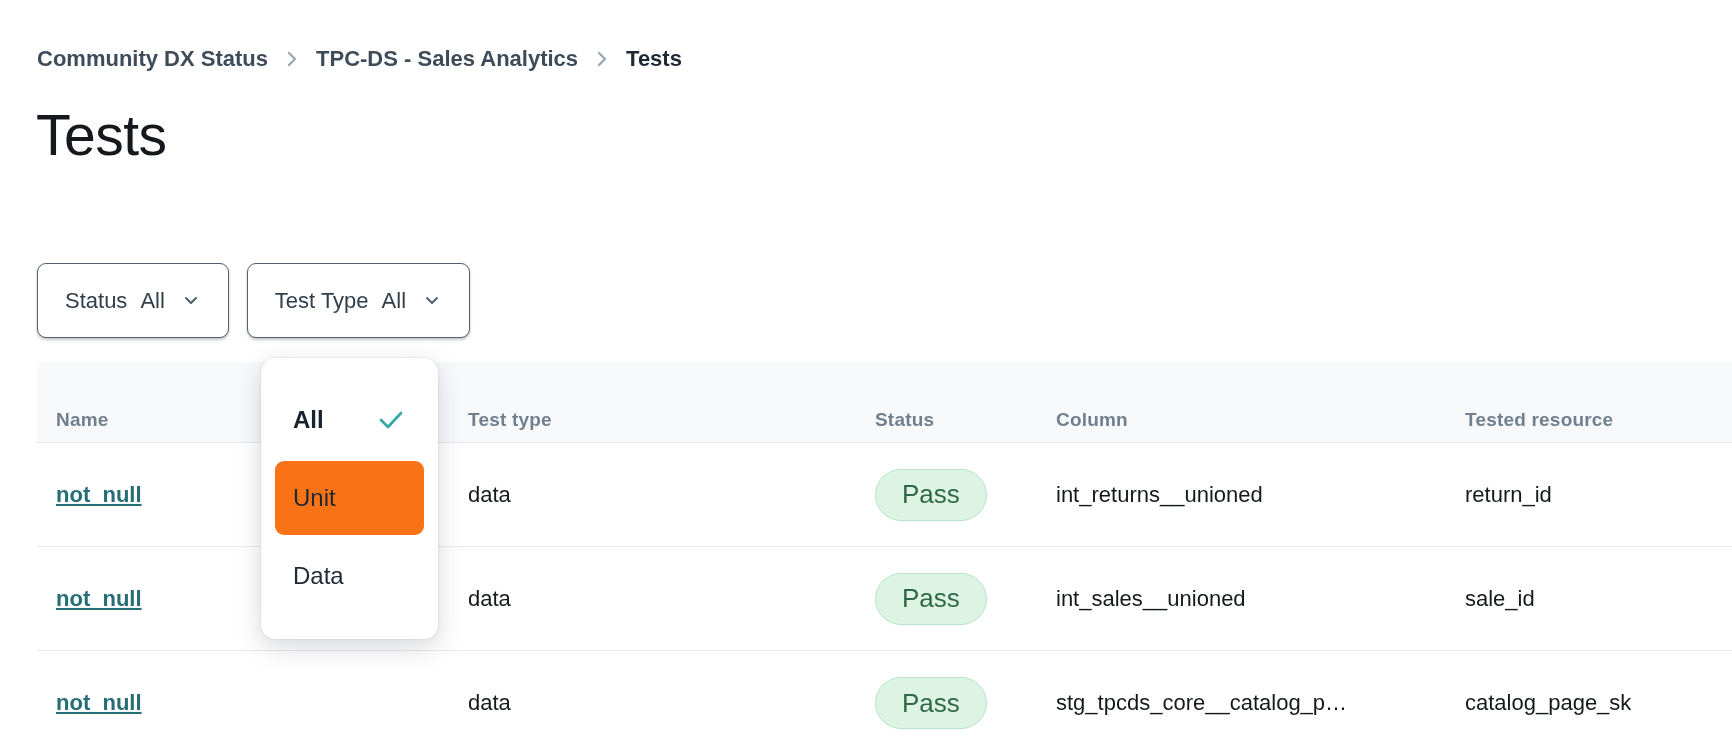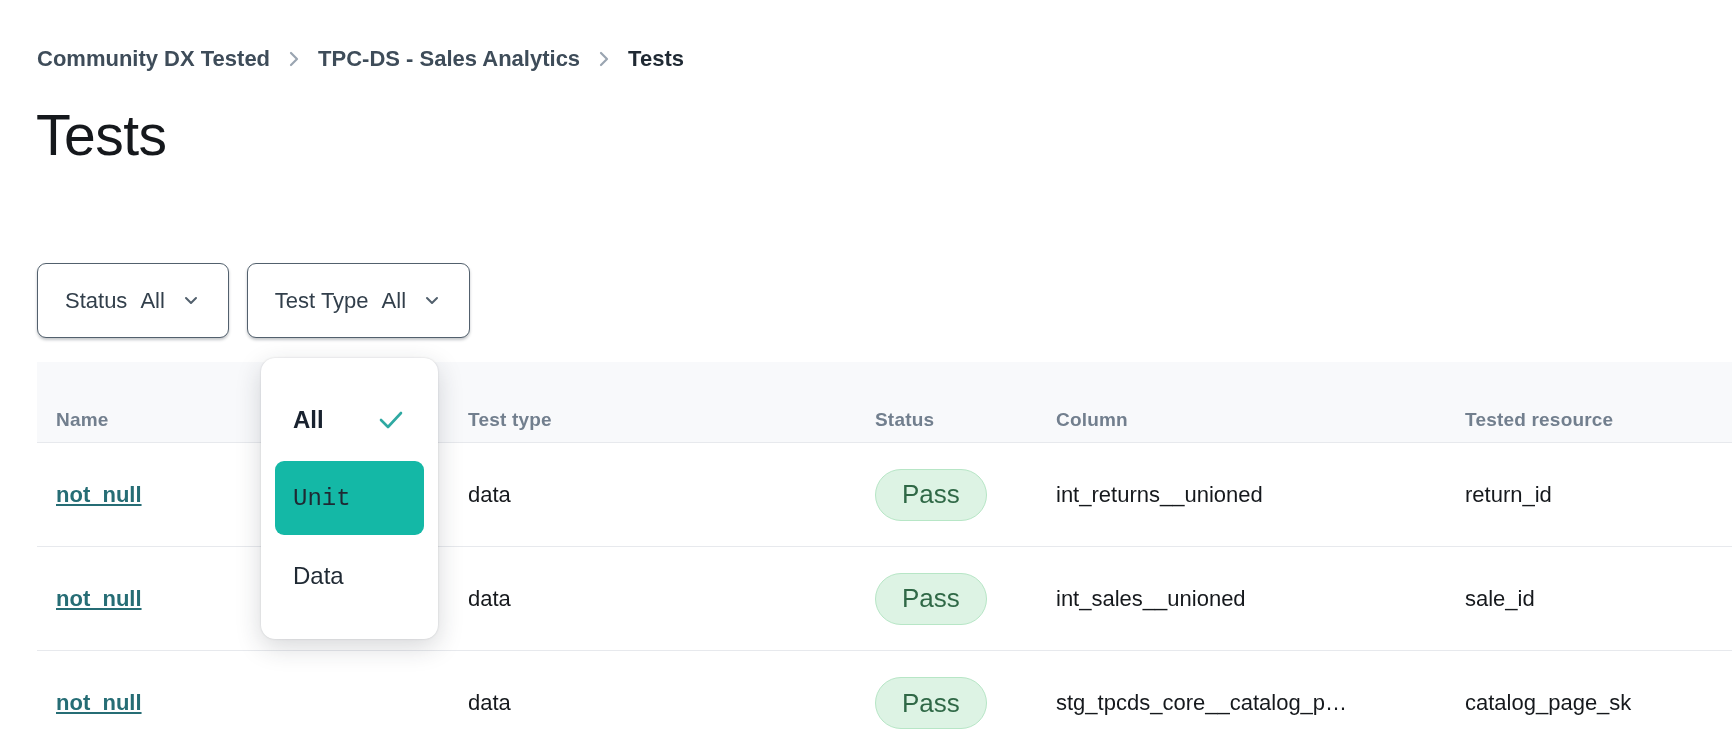--- a/index.html
+++ b/index.html
@@ -95,29 +95,29 @@
   }
   .menu-item {
     height: 74px;
     display: flex; align-items: center; justify-content: space-between;
     padding: 0 18px;
     font-size: 24px; color: #1f2933;
     border-radius: 9px;
     cursor: pointer;
   }
   .menu-item.selected .menu-label { font-weight: 700; color: #19222f; }
-  .menu-item.highlighted { background: #14b8a6; font-family: Liberation Mono, monospace; }
+  .menu-item.highlighted { background: #f97316; }
   .check { display: flex; align-items: center; }
   .check svg { stroke: #2fa9a2; }
 </style>
 </head>
 <body>
 
 <nav class="breadcrumb">
-  <span class="crumb">Community DX Tested</span>
+  <span class="crumb">Community DX Status</span>
   <span class="crumb-sep">
     <svg width="16" height="22" viewBox="0 0 16 22" fill="none" stroke-width="2.2" stroke-linecap="round" stroke-linejoin="round">
         <polyline points="5,5 11,11 5,17"></polyline>
       </svg>
   </span>
   <span class="crumb">TPC-DS - Sales Analytics</span>
   <span class="crumb-sep">
     <svg width="16" height="22" viewBox="0 0 16 22" fill="none" stroke-width="2.2" stroke-linecap="round" stroke-linejoin="round">
         <polyline points="5,5 11,11 5,17"></polyline>
       </svg>

